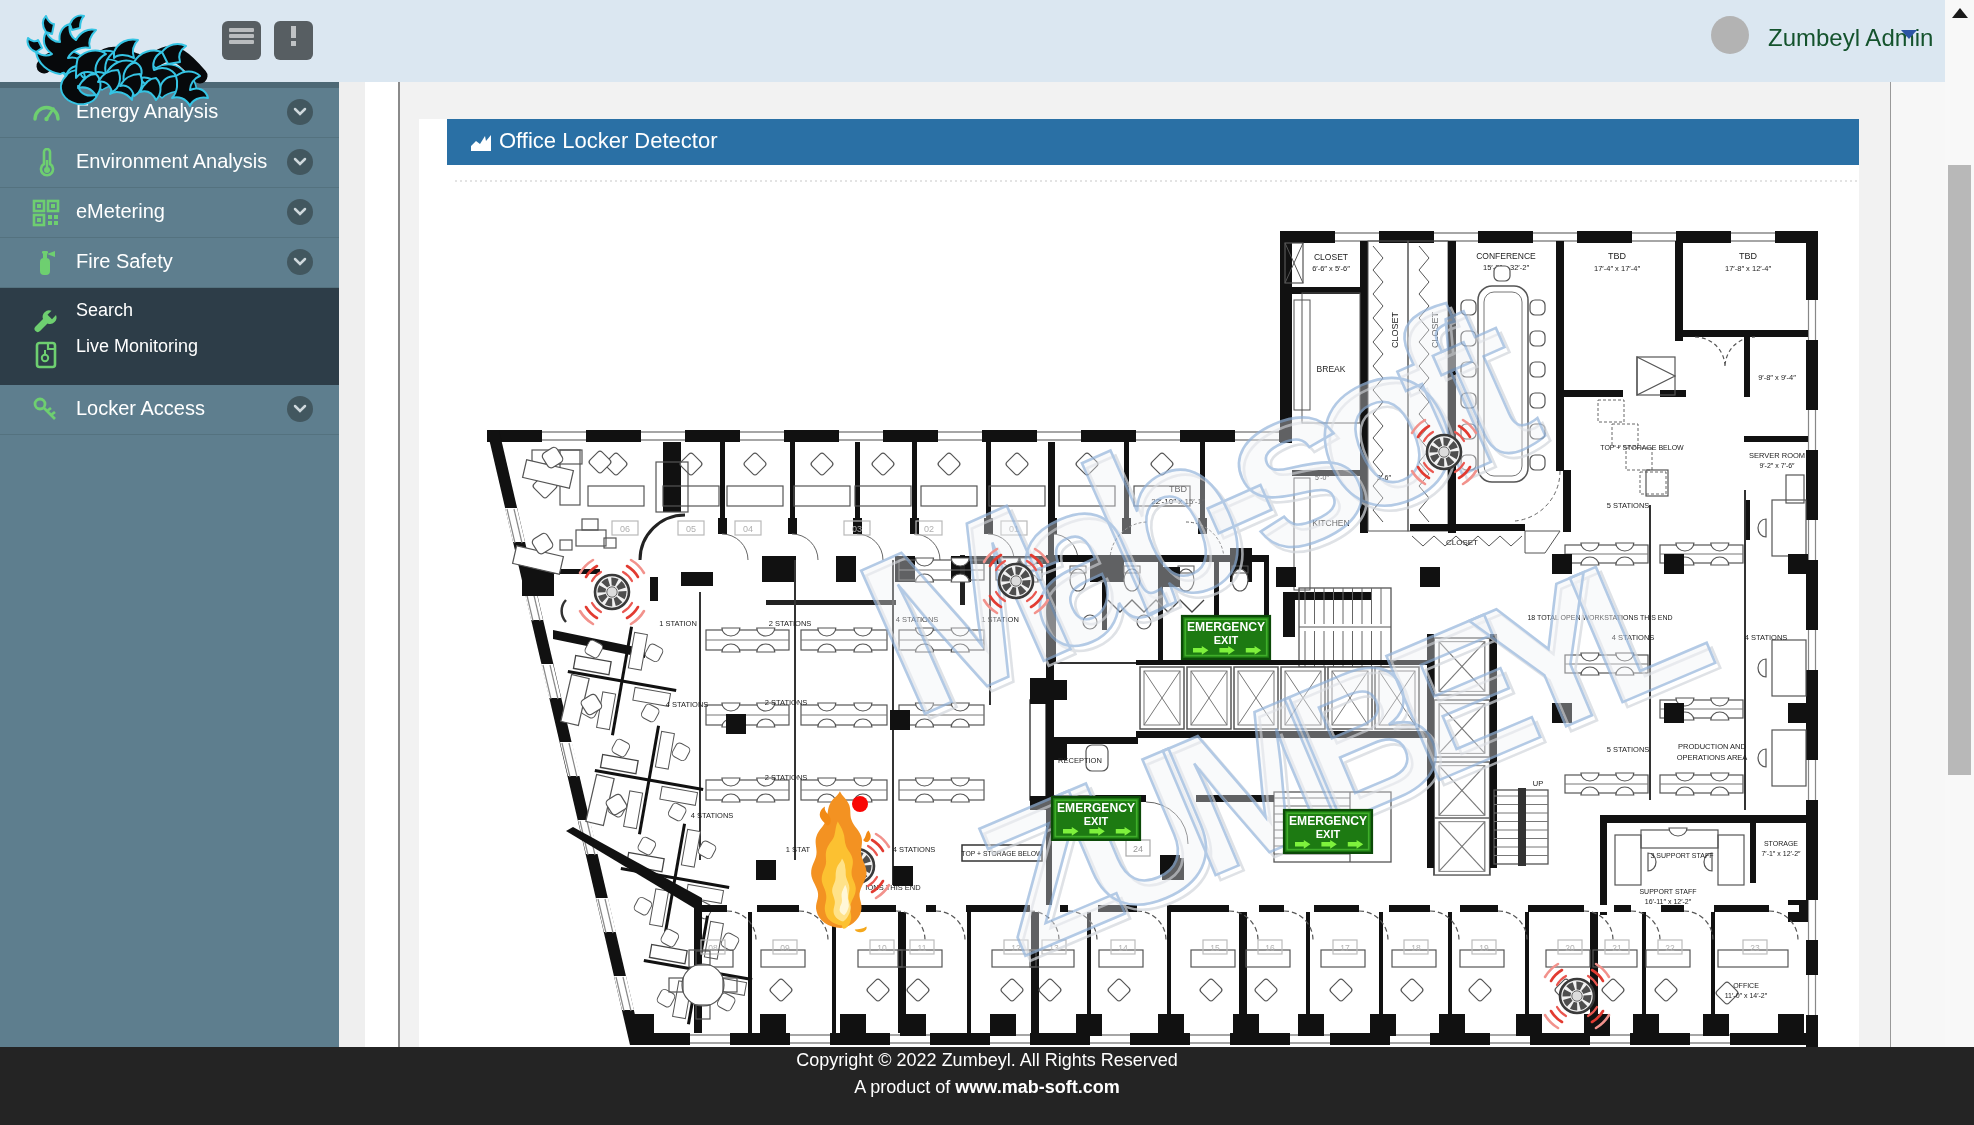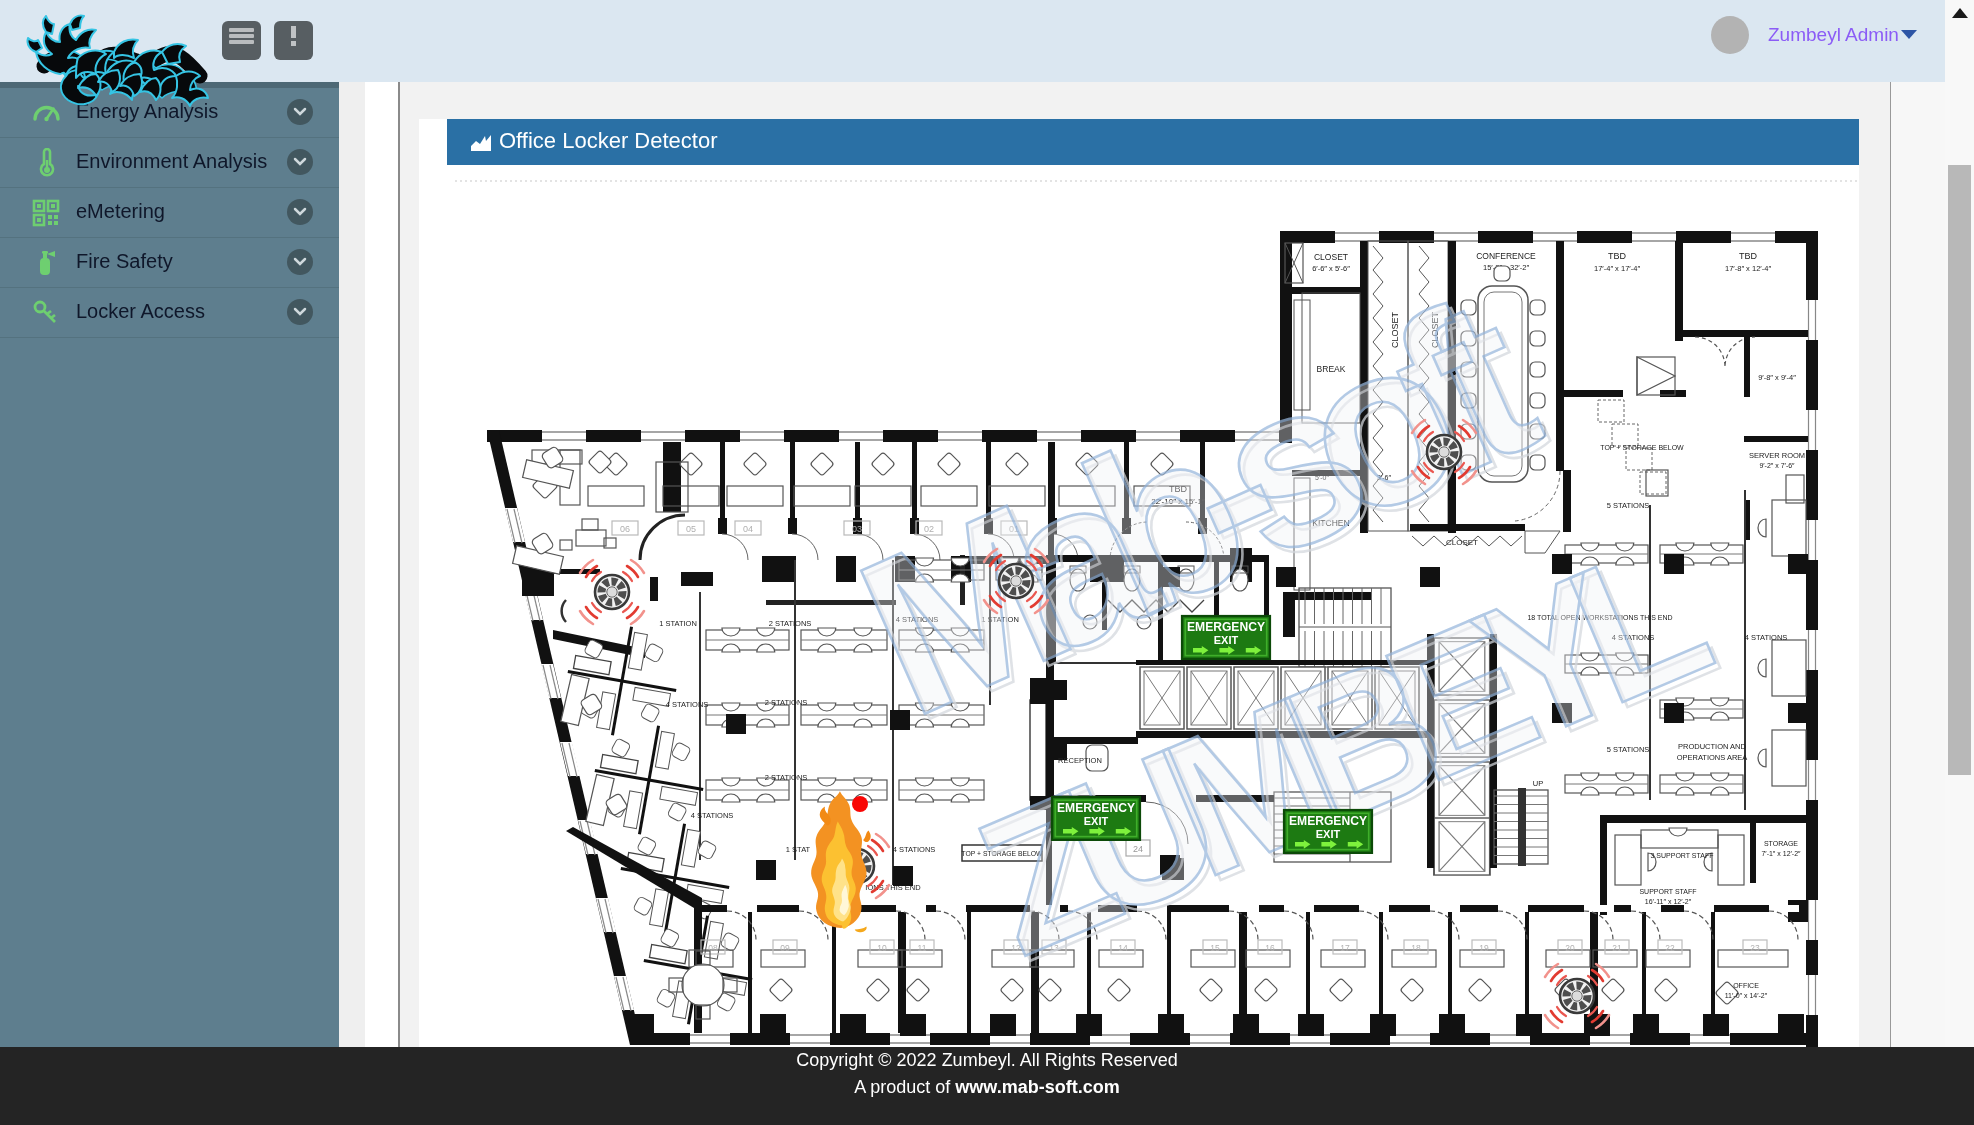--- a/index.html
+++ b/index.html
@@ -2,25 +2,25 @@
 <html><head>
 <meta charset="utf-8">
 <style>
   html,body{margin:0;padding:0;width:1974px;height:1125px;overflow:hidden;
     font-family:"Liberation Sans", sans-serif;background:#ffffff;}
   .abs{position:absolute;}
   #topbar{position:absolute;left:0;top:0;width:1945px;height:82px;background:#dbe7f1;}
   #btn1,#btn2{position:absolute;top:21px;width:39px;height:39px;background:#575e62;border-radius:6px;}
   #btn1{left:222px;} #btn2{left:274px;}
   .bline{position:absolute;left:7px;width:25px;height:4px;background:#b9bcbe;border-radius:1px;}
-  #admin{position:absolute;left:1768px;top:24px;color:#8b5cf6;font-size:19px;}
+  #admin{position:absolute;left:1768px;top:24px;color:#14532d;font-size:24px;}
   #avatar{position:absolute;left:1711px;top:16px;width:38px;height:38px;border-radius:50%;background:#b3b3b3;}
   #caret{position:absolute;left:1901px;top:30px;width:0;height:0;border-left:8px solid transparent;border-right:8px solid transparent;border-top:9px solid #2d55a5;}
   #sidebar{position:absolute;left:0;top:82px;width:339px;height:965px;background:#5e7e8e;border-top:6px solid #4d6875;}
-  .mitem{position:relative;height:49px;border-bottom:1px solid #54727f;color:#0f172a;font-size:20px;}
+  .mitem{position:relative;height:49px;border-bottom:1px solid #54727f;color:#ffffff;font-size:20px;}
   .mitem .label{position:absolute;left:76px;top:12px;}
   .mitem .chev{position:absolute;left:287px;top:11px;width:26px;height:26px;border-radius:50%;background:#42575f;}
   .chev svg{position:absolute;left:6px;top:8px;}
   .micon{position:absolute;left:31px;top:10px;width:28px;height:28px;}
   #submenu{background:#2d3d48;height:97px;position:relative;}
   .sitem{position:relative;height:36px;color:#fff;font-size:18px;}
   #contentbg{position:absolute;left:339px;top:82px;width:1606px;height:965px;background:#efefef;}
   #gutterL2{position:absolute;left:365px;top:82px;width:33px;height:965px;background:#ffffff;}
   #vline1{position:absolute;left:398px;top:82px;width:2px;height:965px;background:#8a8a8a;}
   #innerbg{position:absolute;left:400px;top:82px;width:1490px;height:965px;background:#f2f2f2;}
@@ -140,20 +140,31 @@
             <rect x="11" y="3" width="6" height="2.6" rx="1.2"></rect>
           </g>
         </svg></span>
       <span class="label">Fire Safety</span>
       <span class="chev">
         <svg width="14" height="10" viewBox="0 0 14 10">
           <path d="M2,2 L7,7 L12,2" stroke="#cfd8dc" stroke-width="2.5" fill="none" stroke-linecap="round"></path>
         </svg>
       </span>
     </div>
+<div id="submenu">
+  <div class="sitem" style="padding-top:12px"><span class="micon" style="top:20px"><svg width="30" height="30" viewBox="0 0 30 30">
+            <path d="M25,7 a6.5,6.5 0 0 1 -8.5,8.5 L9,23 a3,3 0 0 1 -4.5,-4.5 L12,11 A6.5,6.5 0 0 1 20.5,2.8 L16.5,6.8 L21,11.2 L25,7 Z" fill="#6ecf70"></path>
+          </svg></span><span style="margin-left:76px">Search</span></div>
+  <div class="sitem"><span class="micon" style="top:4px"><svg width="30" height="30" viewBox="0 0 30 30">
+            <rect x="6" y="3" width="18" height="24" rx="2.5" fill="none" stroke="#6ecf70" stroke-width="2.6"></rect>
+            <path d="M17,3 v6 h7" fill="none" stroke="#6ecf70" stroke-width="2.2"></path>
+            <circle cx="14" cy="18" r="3.2" fill="none" stroke="#6ecf70" stroke-width="2"></circle>
+            <line x1="14" y1="10" x2="14" y2="15" stroke="#6ecf70" stroke-width="2"></line>
+          </svg></span><span style="margin-left:76px">Live Monitoring</span></div>
+</div>
 <div class="mitem">
       <span class="micon"><svg width="30" height="30" viewBox="0 0 30 30">
           <g fill="none" stroke="#6ecf70" stroke-width="2.8">
             <circle cx="9" cy="9" r="5"></circle>
             <path d="M13,13 L24,24 M20,20 L24,17 M16,16 L20,13"></path>
           </g>
         </svg></span>
       <span class="label">Locker Access</span>
       <span class="chev">
         <svg width="14" height="10" viewBox="0 0 14 10">

